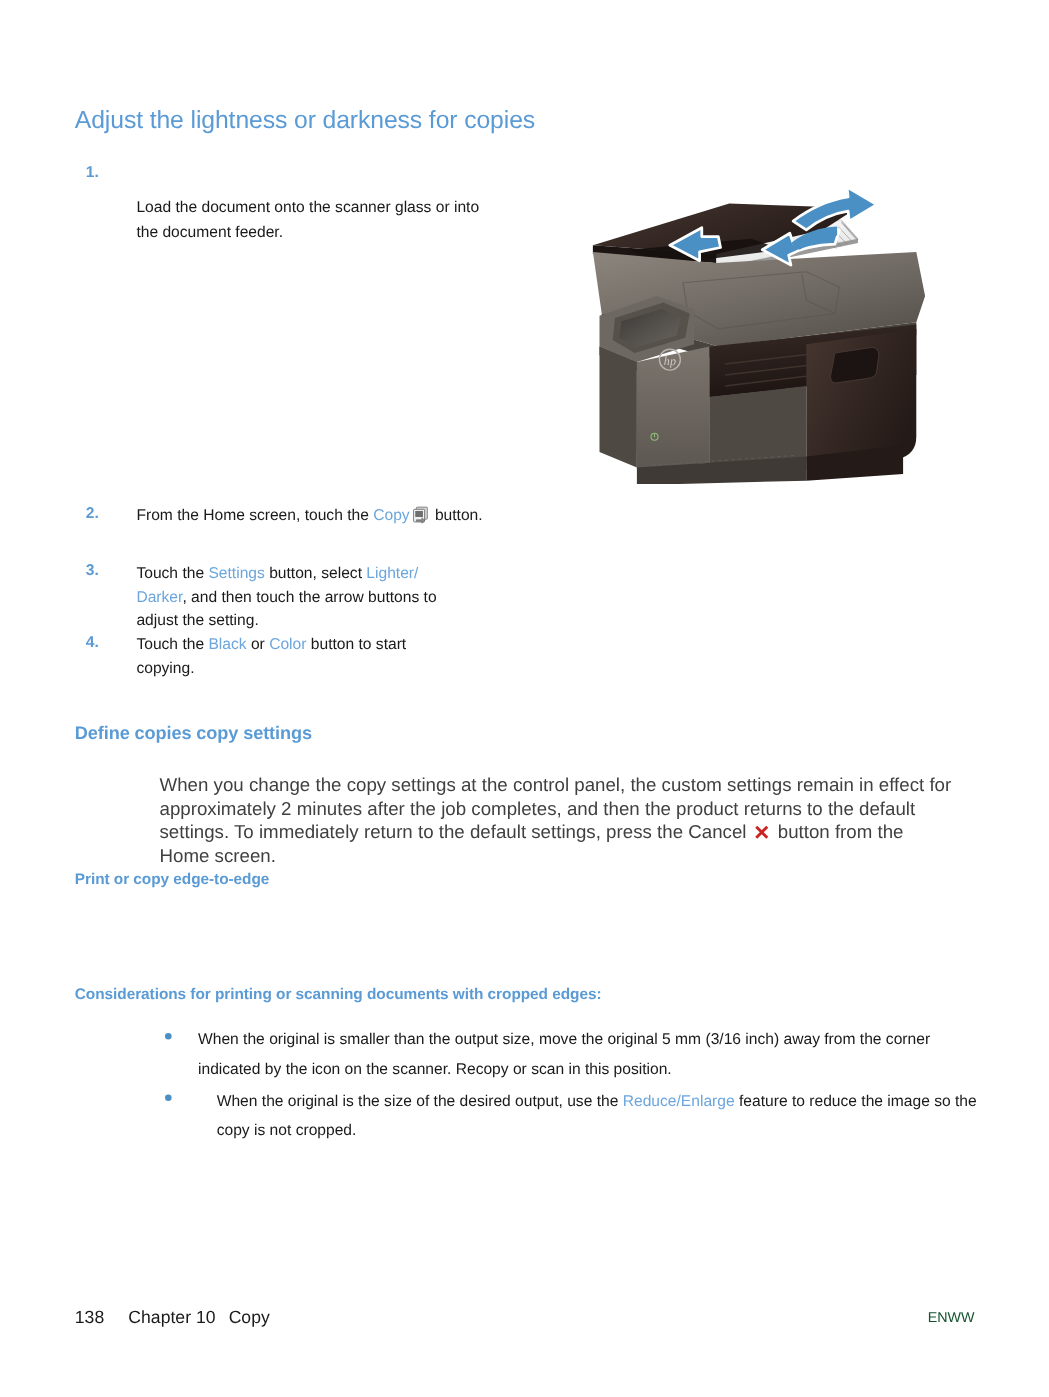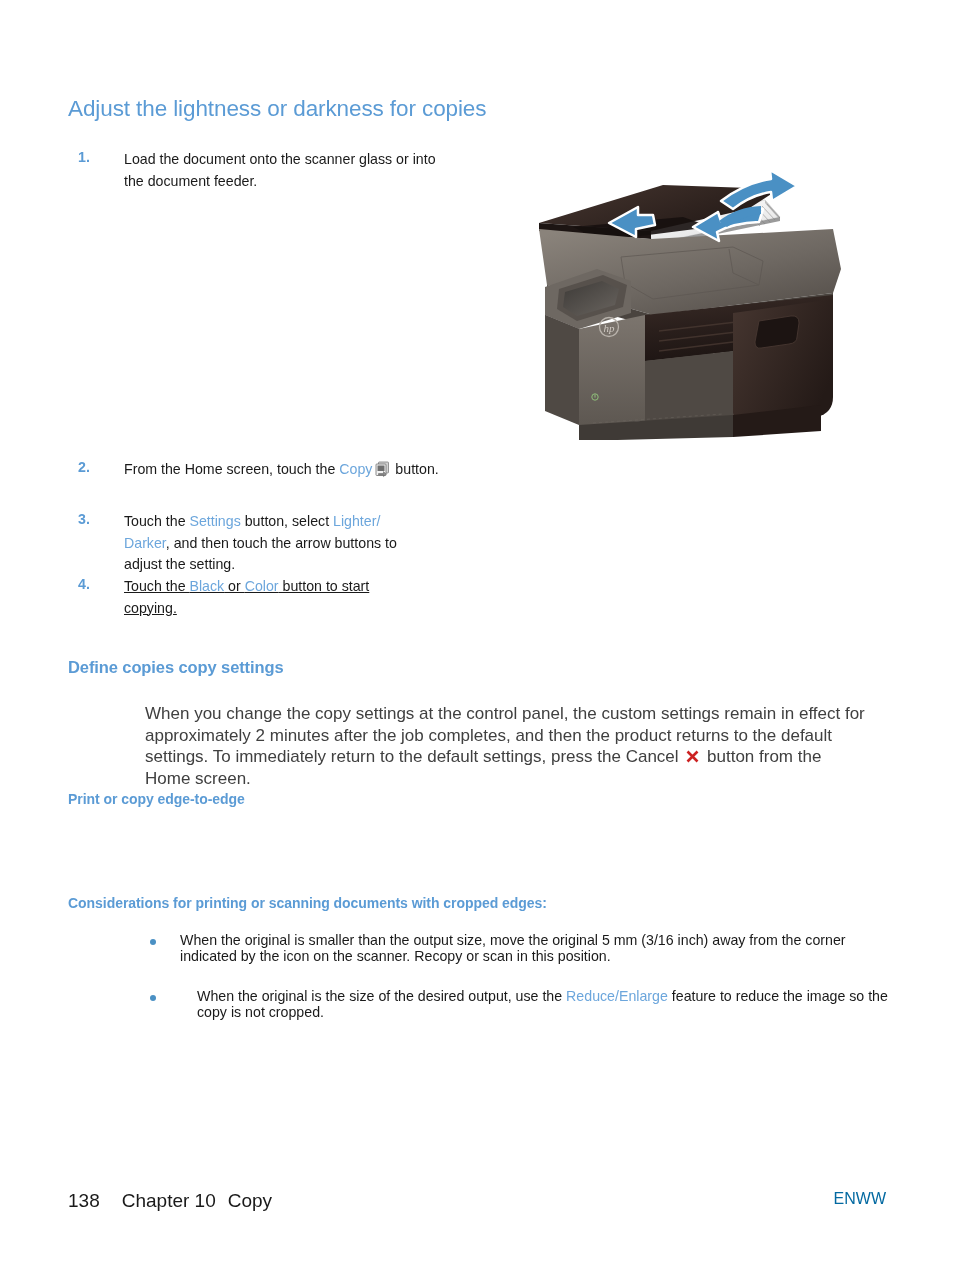--- a/index.html
+++ b/index.html
@@ -89,21 +89,21 @@
     width: 6px;
     height: 6px;
     border-radius: 50%;
     background: #4a90c4;
   }
   .bullet-body {
     position: absolute;
     left: 30px;
     top: 0;
     font-size: 14.2px;
-    line-height: 16px;
+    line-height: 27px;
     color: #1a1a1a;
   }
 
   
   .copy-icon {
     display: inline-block;
     vertical-align: -4px;
     width: 17px;
     height: 17px;
     margin: 0 1px;
@@ -114,32 +114,32 @@
     width: 15px;
     height: 15px;
     margin: 0 2px;
   }
 
   
   .footer-left {
     position: absolute;
     left: 68px;
     top: 1190px;
-    font-size: 19px;
+    font-size: 16px;
     color: #1a1a1a;
     white-space: nowrap;
   }
   .footer-left .pg { margin-right: 22px; }
   .footer-left .chp { margin-right: 12px; }
   .footer-right {
     position: absolute;
     right: 68px;
     top: 1190px;
-    font-size: 16px;
-    color: #0369a1;
+    font-size: 13px;
+    color: #14532d;
     white-space: nowrap;
   }
 
   
   .printer-figure {
     position: absolute;
     left: 533px;
     top: 165px;
     width: 330px;
     height: 275px;
@@ -148,21 +148,21 @@
 </style>
 </head>
 <body>
 
 <div class="page">
 
   <div class="h1" style="left:68px; top:96px;">Adjust the lightness or darkness for copies</div>
 
   <div class="step" style="left:78px; top:149px; width:360px;">
     <span class="step-num">1.</span>
-    <span class="step-body" style="width:320px;">Load the document onto the scanner glass or into the document feeder.</span>
+    <span class="step-body" style="width:320px;margin-top:30px;">Load the document onto the scanner glass or into the document feeder.</span>
   </div>
 
   <div class="printer-figure">
     <svg viewBox="0 0 330 275" width="330" height="275" xmlns="http://www.w3.org/2000/svg">
       <defs>
         <linearGradient id="gBodyTop" x1="0" y1="0" x2="1" y2="0.4">
           <stop offset="0" stop-color="#7a736c"></stop>
           <stop offset="0.45" stop-color="#6e6862"></stop>
           <stop offset="1" stop-color="#57514c"></stop>
         </linearGradient>
@@ -281,21 +281,21 @@
         </svg></span><span> button.</span></span>
   </div>
 
   <div class="step" style="left:78px; top:511px; width:360px;">
     <span class="step-num">3.</span>
     <span class="step-body" style="width:300px;"><span>Touch the </span><span class="lnk">Settings</span><span> button, select </span><span class="lnk">Lighter/ Darker</span><span>, and then touch the arrow buttons to adjust the setting.</span></span>
   </div>
 
   <div class="step" style="left:78px; top:576px; width:360px;">
     <span class="step-num">4.</span>
-    <span class="step-body" style="width:300px;text-decoration:underline;"><span>Touch the </span><span class="lnk">Black</span><span> or </span><span class="lnk">Color</span><span> button to start copying.</span></span>
+    <span class="step-body" style="width:300px;"><span>Touch the </span><span class="lnk">Black</span><span> or </span><span class="lnk">Color</span><span> button to start copying.</span></span>
   </div>
 
   <div class="h2" style="left:68px; top:658px;">Define copies copy settings</div>
 
   <div class="body-text" style="left:145px; top:703px; width:720px;"><span>When you change the copy settings at the control panel, the custom settings remain in effect for approximately 2 minutes after the job completes, and then the product returns to the default settings. To immediately return to the default settings, press the Cancel </span><span class="cancel-icon"><svg viewBox="0 0 15 15" width="15" height="15" xmlns="http://www.w3.org/2000/svg">
         <path d="M2.5 2.5 L12.5 12.5 M12.5 2.5 L2.5 12.5" stroke="#cc2222" stroke-width="2.6" stroke-linecap="butt"></path>
       </svg></span><span> button from the Home screen.</span></div>
 
   <div class="h3" style="left:68px; top:791px;">Print or copy edge-to-edge</div>
 

